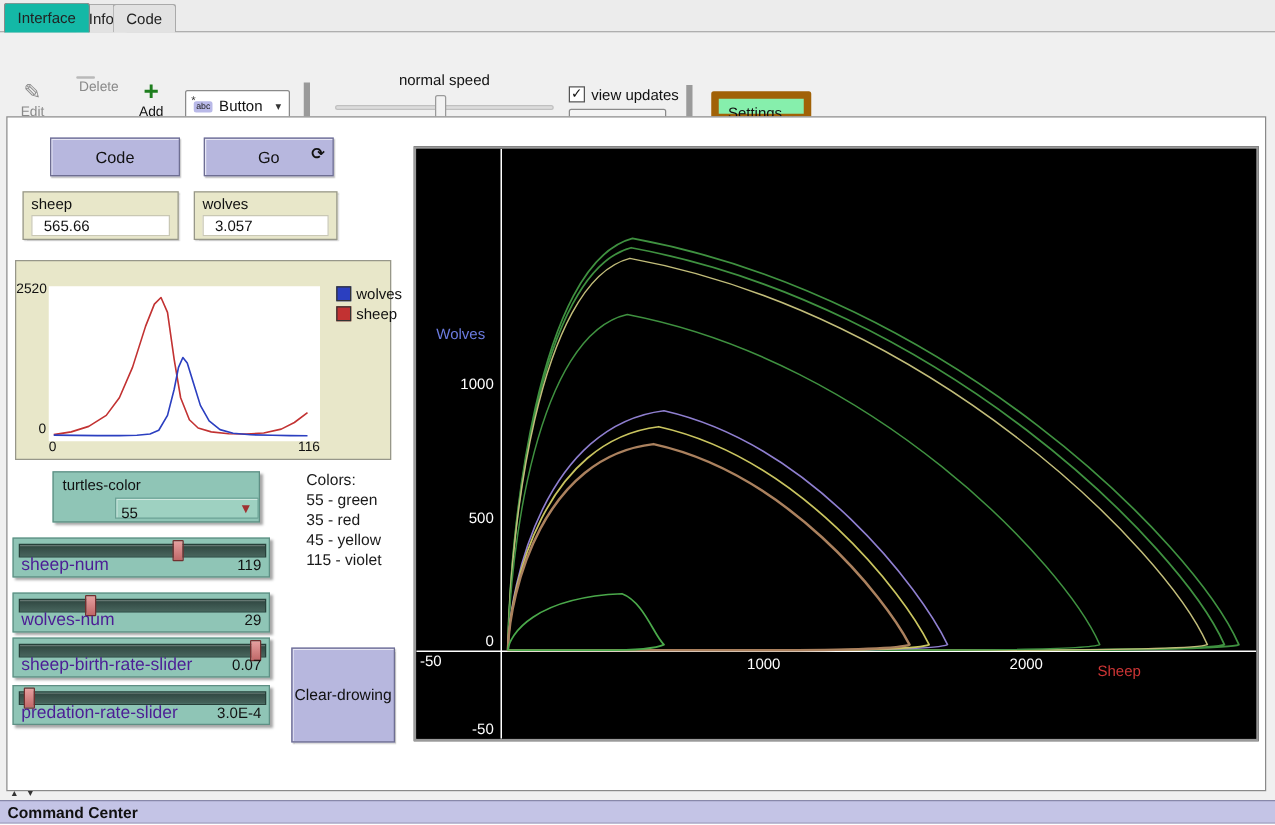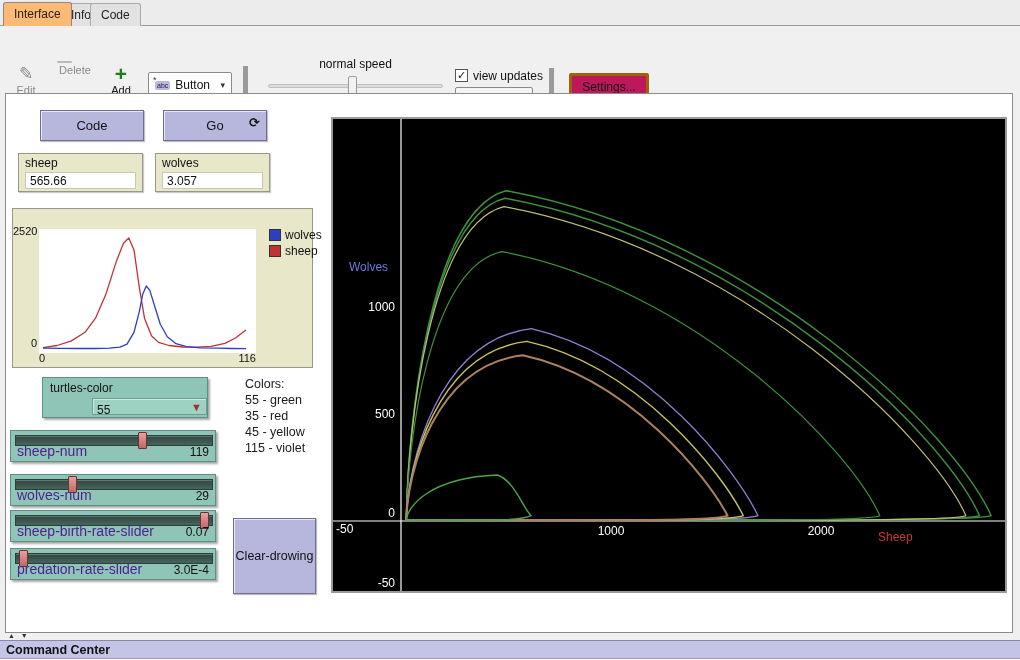--- a/index.html
+++ b/index.html
@@ -10,21 +10,21 @@
     -webkit-font-smoothing:antialiased;
   }
   .abs { position:absolute; }
 
   
   .tabbar { left:0; top:0; width:1020px; height:26px; background:#ececec;
             border-bottom:1px solid #9a9a9a; }
   .tab { position:absolute; top:3px; height:23px; padding:4px 10px 0;
          font-size:12px; color:#222; background:#e2e2e2;
          border:1px solid #aaa; border-bottom:none; border-radius:3px 3px 0 0; }
-  .tab.active { background:#fdba74; border-color:#8a8a8a; height:24px; top:2px; z-index:2; }
+  .tab.active { background:#14b8a6; border-color:#8a8a8a; height:24px; top:2px; z-index:2; }
   .tab-interface { left:3px; } .tab-info { left:60px; } .tab-code { left:90px; }
 
   
   .toolbar { left:0; top:26px; width:1020px; height:67px; background:#f0f0f0; }
   .tool { position:absolute; text-align:center; font-size:11px; color:#8a8a8a; }
   .tool .glyph { display:block; font-size:17px; line-height:20px; }
   .tool-add { color:#111; }
   .plus { color:#1e7e1e; font-weight:bold; font-size:21px; line-height:20px; display:block; }
   .trash { width:11px; height:13px; background:#b9b9b9; border-radius:2px 2px 3px 3px;
            margin:4px auto 3px; position:relative; }
@@ -43,22 +43,22 @@
                  border:1px solid #c0c0c0; border-radius:2px; }
   .speed-thumb { left:348px; top:50px; width:9px; height:20px; background:#f2f2f2;
                  border:1px solid #9a9a9a; border-radius:2px; }
   .ticks-label { left:268px; top:72px; width:175px; text-align:center; font-size:12px; color:#111; }
   .checkbox { left:455px; top:43px; width:13px; height:13px; background:#fff;
               border:1px solid #555; font-size:11px; line-height:11px; text-align:center;
               font-weight:bold; color:#111; }
   .cb-label { left:473px; top:43px; font-size:12px; color:#111; }
   .onticks { left:455px; top:61px; width:78px; height:22px; padding:0 6px;
              background:#f4f4f4; }
-  .settings-btn { left:569px; top:47px; width:80px; height:24px; background:#be185d;
-                  border:3px solid #a16207; border-radius:2px; font-size:12px; color:#111;
+  .settings-btn { left:569px; top:47px; width:80px; height:24px; background:#86efac;
+                  border:6px solid #a16207; border-radius:2px; font-size:12px; color:#111;
                   text-align:center; line-height:22px; }
 
   
   .main-area { left:5px; top:93px; width:1008px; height:540px; background:#fff;
                border:1px solid #8a8a8a; }
 
   
   .nl-button { background:#b7b7de; border:1px solid #6e6e92; color:#111;
                font-size:13px; text-align:center;
                box-shadow:inset 1px 1px 0 rgba(255,255,255,.65), 1px 1px 1px rgba(0,0,0,.25); }
@@ -67,21 +67,21 @@
   .forever { position:absolute; right:6px; bottom:3px; font-size:13px; font-weight:bold; color:#111; }
   .clear-btn { left:233px; top:518px; width:83px; height:76px; display:flex;
                align-items:center; justify-content:center; font-size:12.5px; }
 
   
   .monitor { background:#e8e7c9; border:1px solid #97978a; box-shadow:1px 1px 1px rgba(0,0,0,.2); }
   .mon-sheep { left:18px; top:153px; width:125px; height:39px; }
   .mon-wolves { left:155px; top:153px; width:115px; height:39px; }
   .mon-label { position:absolute; left:6px; top:2px; font-size:12px; color:#111; }
   .mon-value { position:absolute; left:6px; top:18px; right:6px; height:17px; background:#fff;
-               border:1px solid #c9c8b4; font-size:12px; color:#111; padding:1px 4px; }
+               border:1px solid #c9c8b4; font-size:12px; color:#111; padding:1px 9px; }
 
   
   .plot-widget { left:12px; top:208px; width:301px; height:160px; background:#e8e7c9;
                  border:1px solid #97978a; }
   .plot-title { position:absolute; left:0; top:3px; width:100%; text-align:center;
                 font-weight:bold; font-size:13px; color:#111; }
   .legend-row { position:absolute; left:256px; display:flex; align-items:center; gap:4px;
                 font-size:12px; color:#111; }
   .legend-swatch { width:12px; height:12px; border:1px solid #333; }
   .pop-ylab-top { position:absolute; left:0; top:16px; width:24px; text-align:right;
@@ -133,21 +133,21 @@
   <div class="tab active tab-interface">Interface</div>
   <div class="tab tab-info">Info</div>
   <div class="tab tab-code">Code</div>
 </div>
 
 <div class="abs toolbar">
   <div class="tool" style="left:10px; top:38px; width:32px;">
     <span class="glyph">✎</span>
     <span>Edit</span>
   </div>
-  <div class="tool" style="left:55px; top:38px; width:40px;">
+  <div class="tool" style="left:55px; top:38px; width:40px;text-align:right;">
     <span class="trash"></span>
     <span>Delete</span>
   </div>
   <div class="tool tool-add" style="left:105px; top:38px; width:32px;">
     <span class="plus">+</span>
     <span>Add</span>
   </div>
 
   <div class="abs dropdown btn-dd">
     <span class="abc-badge">

